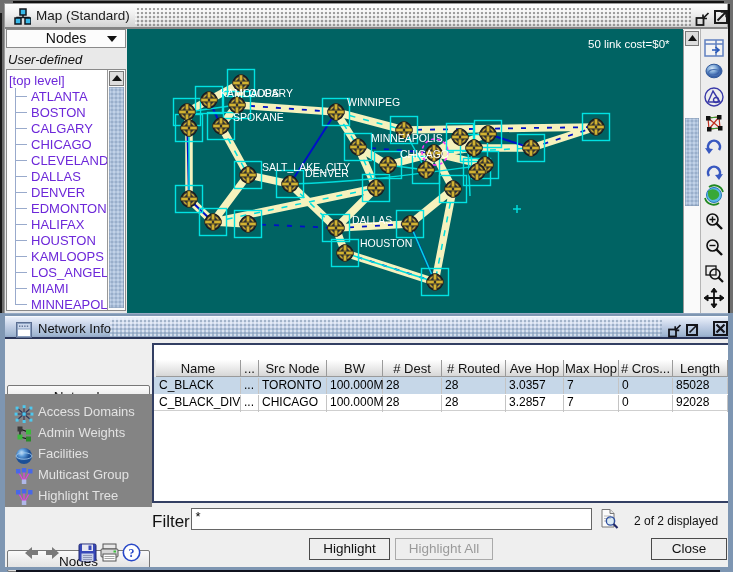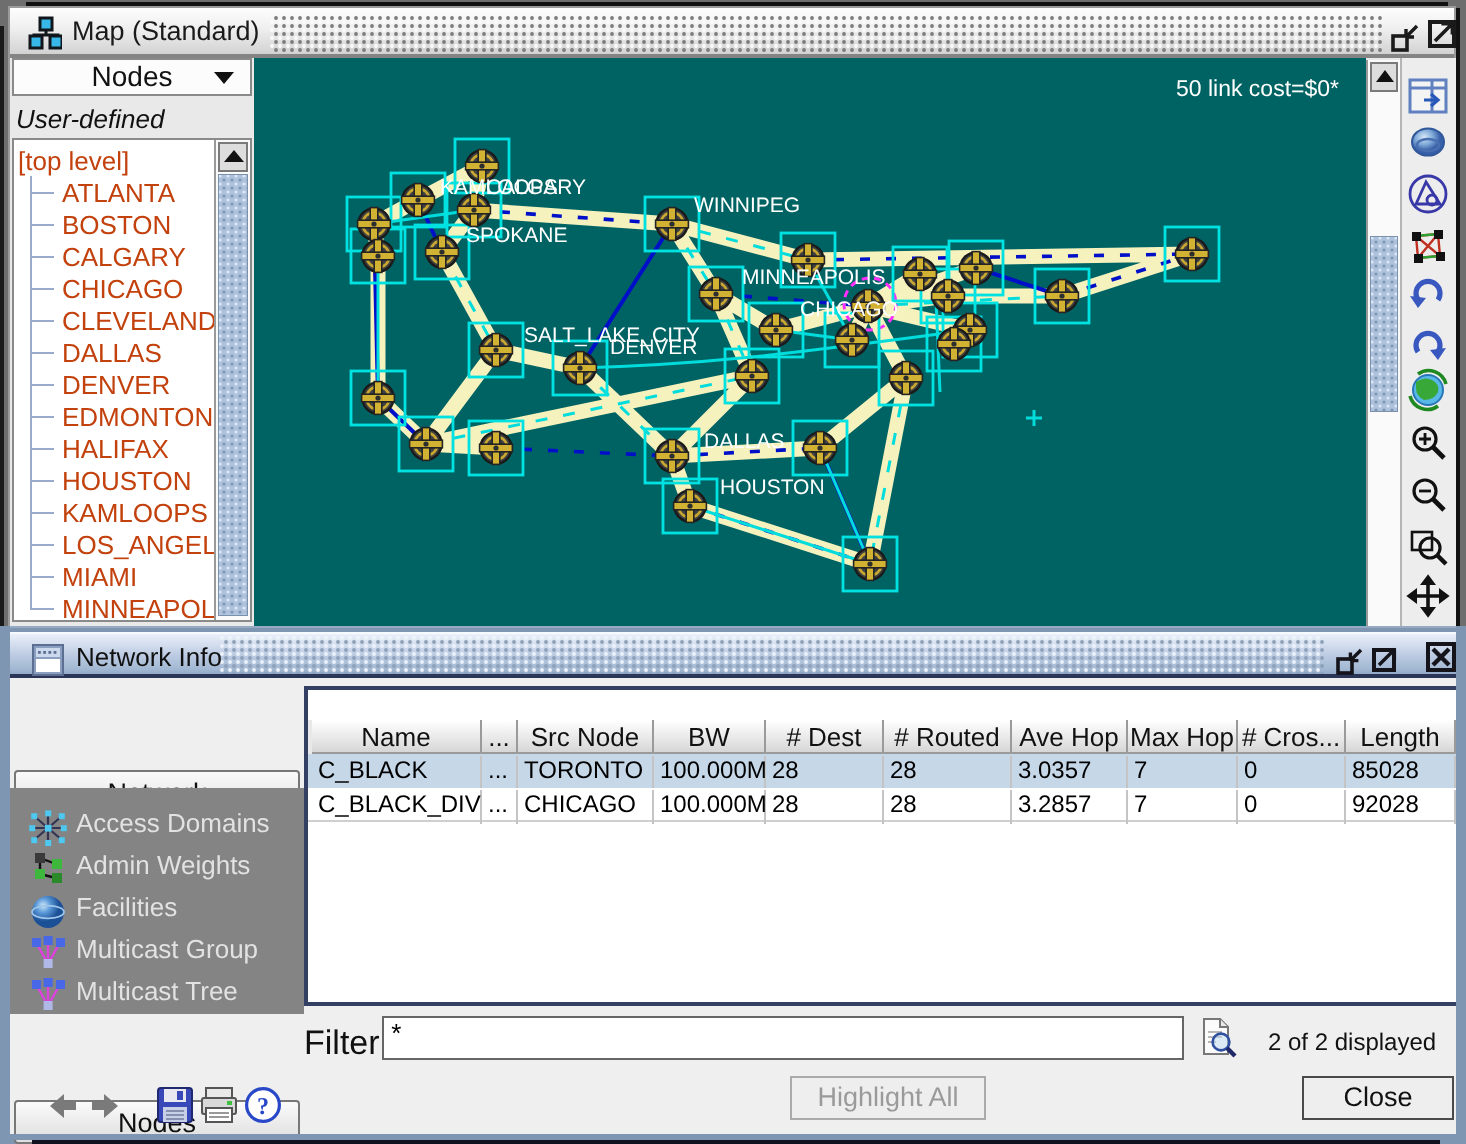--- a/index.html
+++ b/index.html
@@ -20,21 +20,21 @@
   background:linear-gradient(#fdfdfd,#efefef 45%,#d2d2d2);
   border-bottom:2px solid #848484; }
 #maptitle .txt { left:31px; top:4px; font-size:13.5px; color:#1a1a1a; }
 
 
 #nodesdd { left:6px; top:29px; width:120px; height:19px; background:#fcfcfc;
   border:1px solid #8a8a8a; font-size:14px; color:#111; text-align:center; }
 #userdef { left:8px; top:52px; font-size:13px; font-style:italic; color:#111; }
 #treelist { left:6px; top:69px; width:120px; height:242px; background:#ffffff;
   border:1px solid #8a8a8a; overflow:hidden; }
-.titem { position:absolute; left:24px; font-size:13px; color:#c2410c; white-space:nowrap; }
+.titem { position:absolute; left:24px; font-size:13px; color:#6d28d9; white-space:nowrap; }
 .tline { position:absolute; background:#99aacc; }
 #treesb { left:107px; top:70px; width:18px; height:240px; background:#fafafa;
   border-left:1px solid #999; }
 .sbbtn { position:absolute; background:#dddddd; border:1px solid #7a7a7a; }
 
 
 #mapsb { left:683px; top:30px; width:17px; height:285px; background:#fafafa;
   border-left:1px solid #999; }
 
 
@@ -448,21 +448,21 @@
     </svg>
     <div class="litem" style="top:73px">Multicast Group</div>
 
     <svg class="abs" style="left:10px;top:95px" width="18" height="17" viewBox="0 0 18 17">
       <path d="M9 14 L3 3 M9 14 L9 2 M9 14 L15 3" stroke="#e040e0" stroke-width="1.2" fill="none"></path>
       <rect x="1" y="1" width="4.5" height="4.5" fill="#4868e8"></rect>
       <rect x="6.8" y="0" width="4.5" height="4.5" fill="#4868e8"></rect>
       <rect x="13" y="1" width="4.5" height="4.5" fill="#4868e8"></rect>
       <rect x="6.8" y="11.5" width="4.5" height="4.5" fill="#b0b8e8"></rect>
     </svg>
-    <div class="litem" style="top:94px">Multicast Tree</div>
+    <div class="litem" style="top:94px">Highlight Tree</div>
   </div>
   <div class="pbtn" style="top:509px;height:22px">Nodes</div>
 
   <div class="abs" id="tablepanel"></div>
   <div class="abs" id="hrow">
     <div class="hcell" style="left:2px;width:85px">Name</div>
     <div class="hcell" style="left:87px;width:18px">...</div>
     <div class="hcell" style="left:105px;width:68px">Src Node</div>
     <div class="hcell" style="left:173px;width:56px">BW</div>
     <div class="hcell" style="left:229px;width:59px"># Dest</div>
@@ -528,20 +528,21 @@
       <path d="M3.5 12.5 H13.5 M3.5 14.5 H13.5" stroke="#999" stroke-width="0.9"></path>
       <rect x="12.5" y="6.5" width="2.5" height="2" fill="#40c040"></rect>
     </g>
     <g transform="translate(107 4)">
       <circle cx="8.5" cy="8.5" r="8.2" fill="#fff" stroke="#2848c8" stroke-width="1.6"></circle>
       <text x="8.5" y="13" text-anchor="middle" font-size="12" font-weight="bold" fill="#2848c8" font-family="Liberation Serif">?</text>
     </g>
   </svg>
   <div class="abs" id="dispcount">2 of 2 displayed</div>
 
+  <div class="bbtn" id="hl">Highlight</div>
   <div class="bbtn" id="hla">Highlight All</div>
   <div class="bbtn" id="close">Close</div>
 
   <div class="abs" id="nileft"></div>
   <div class="abs" id="niright"></div>
   <div class="abs" id="nibot"></div>
   <div class="abs" id="nibot2"></div>
 </div>
 
 </body></html>

